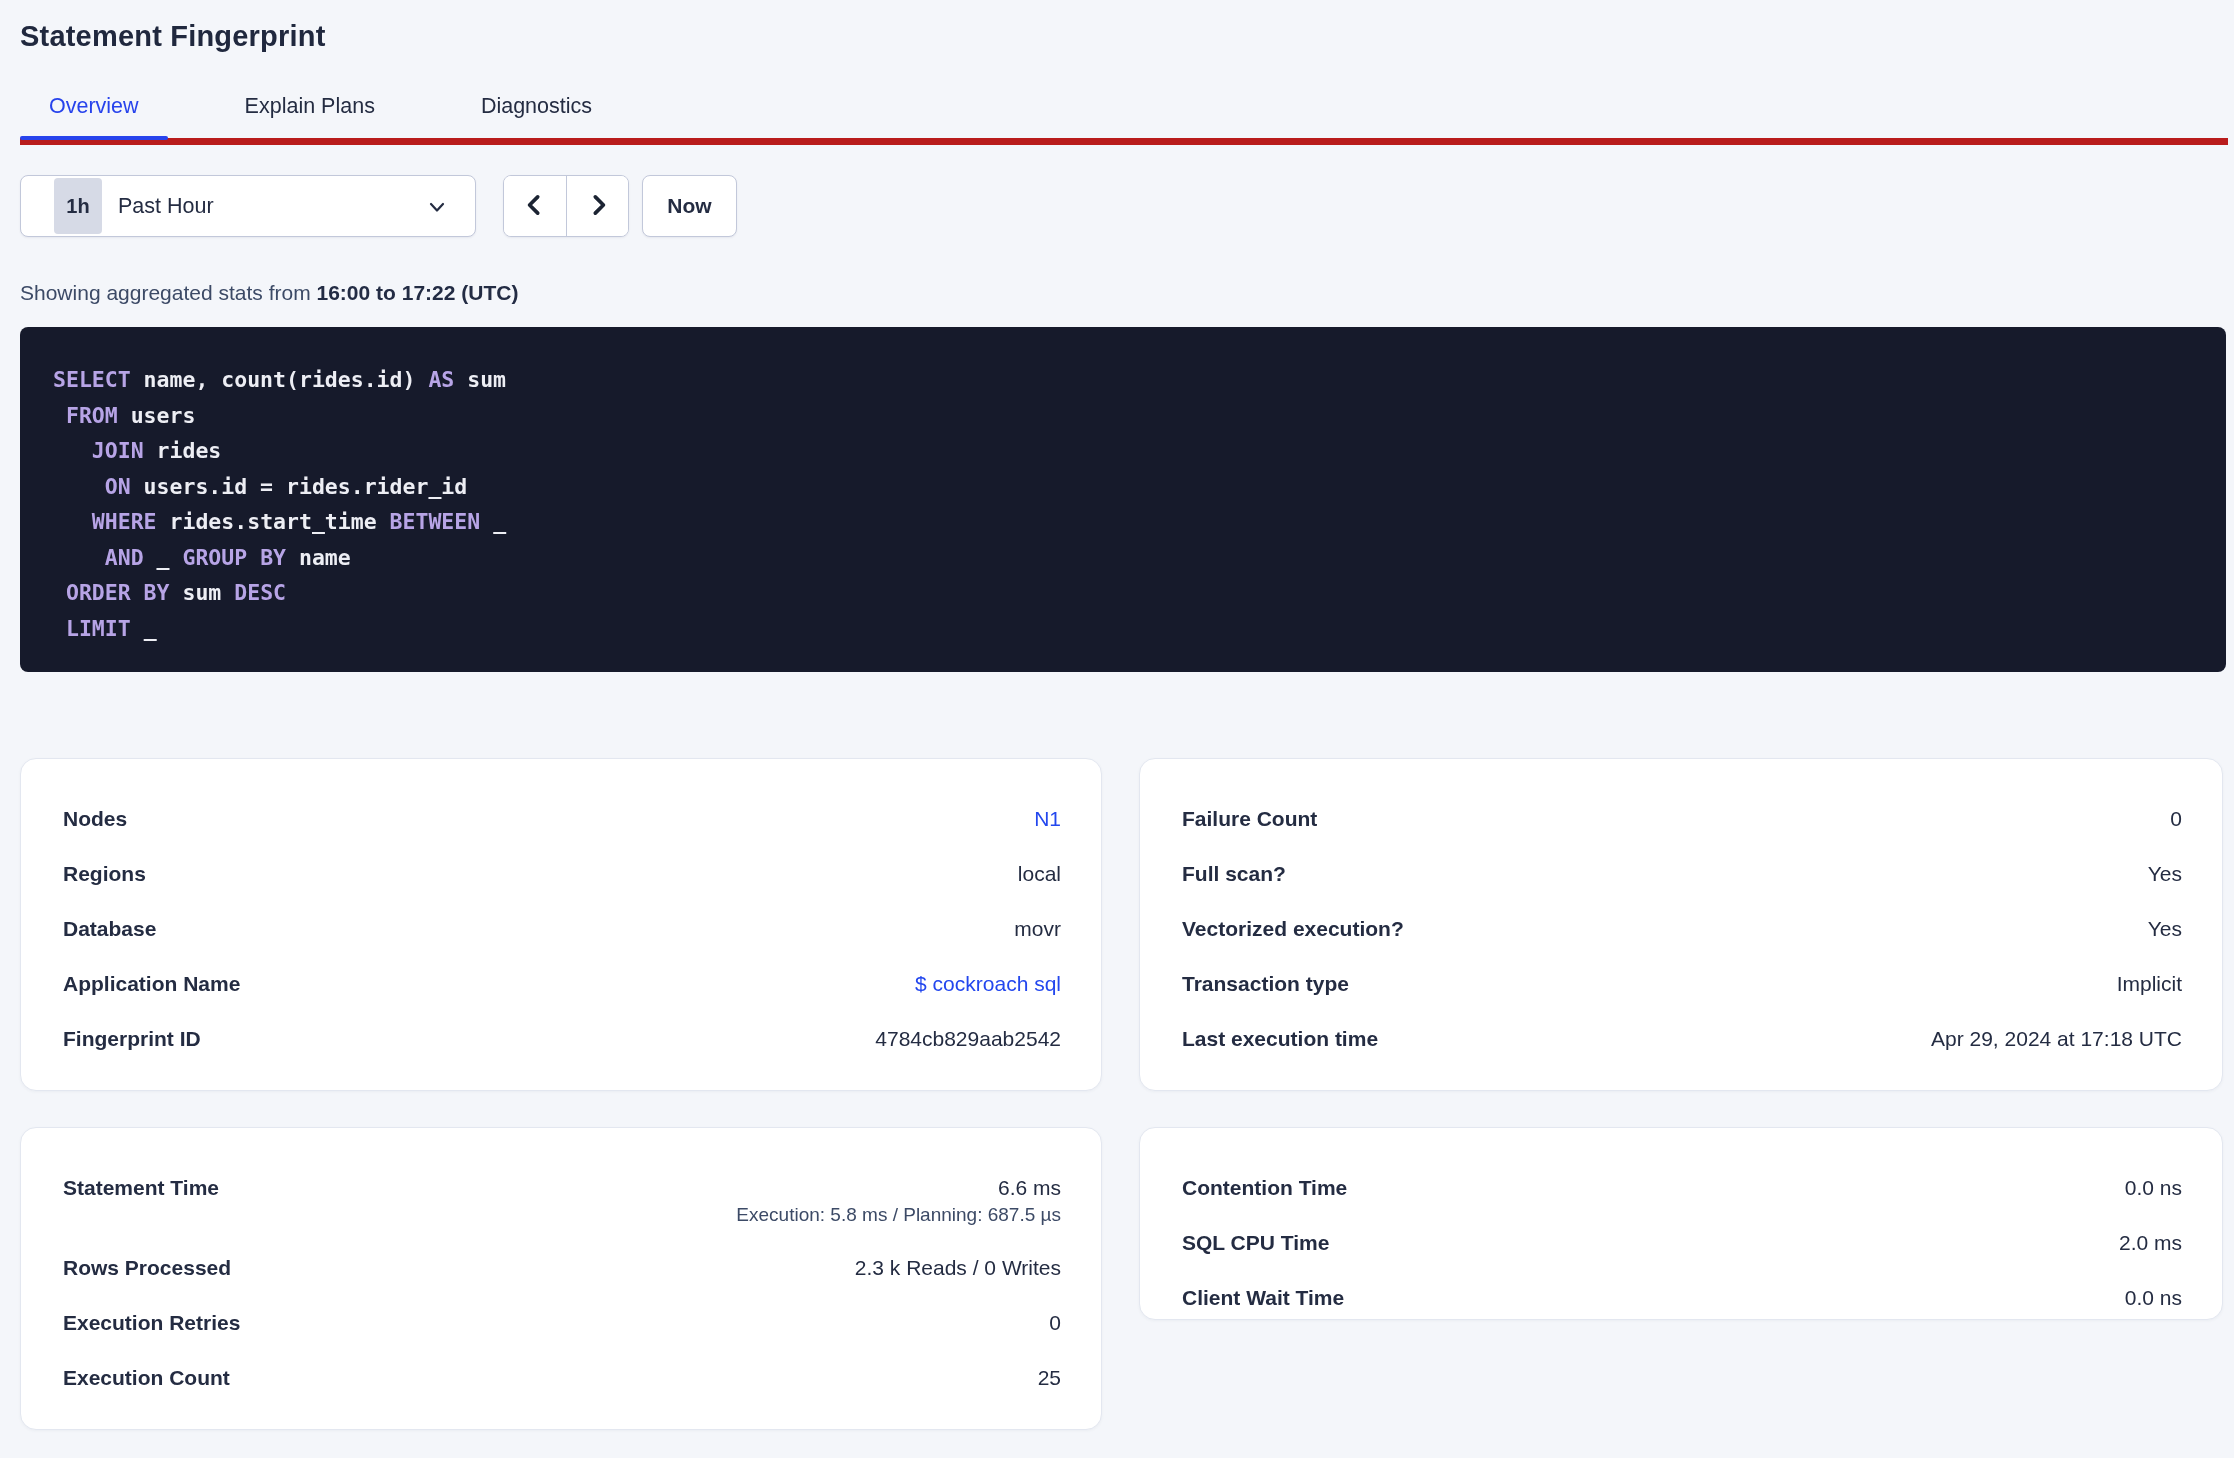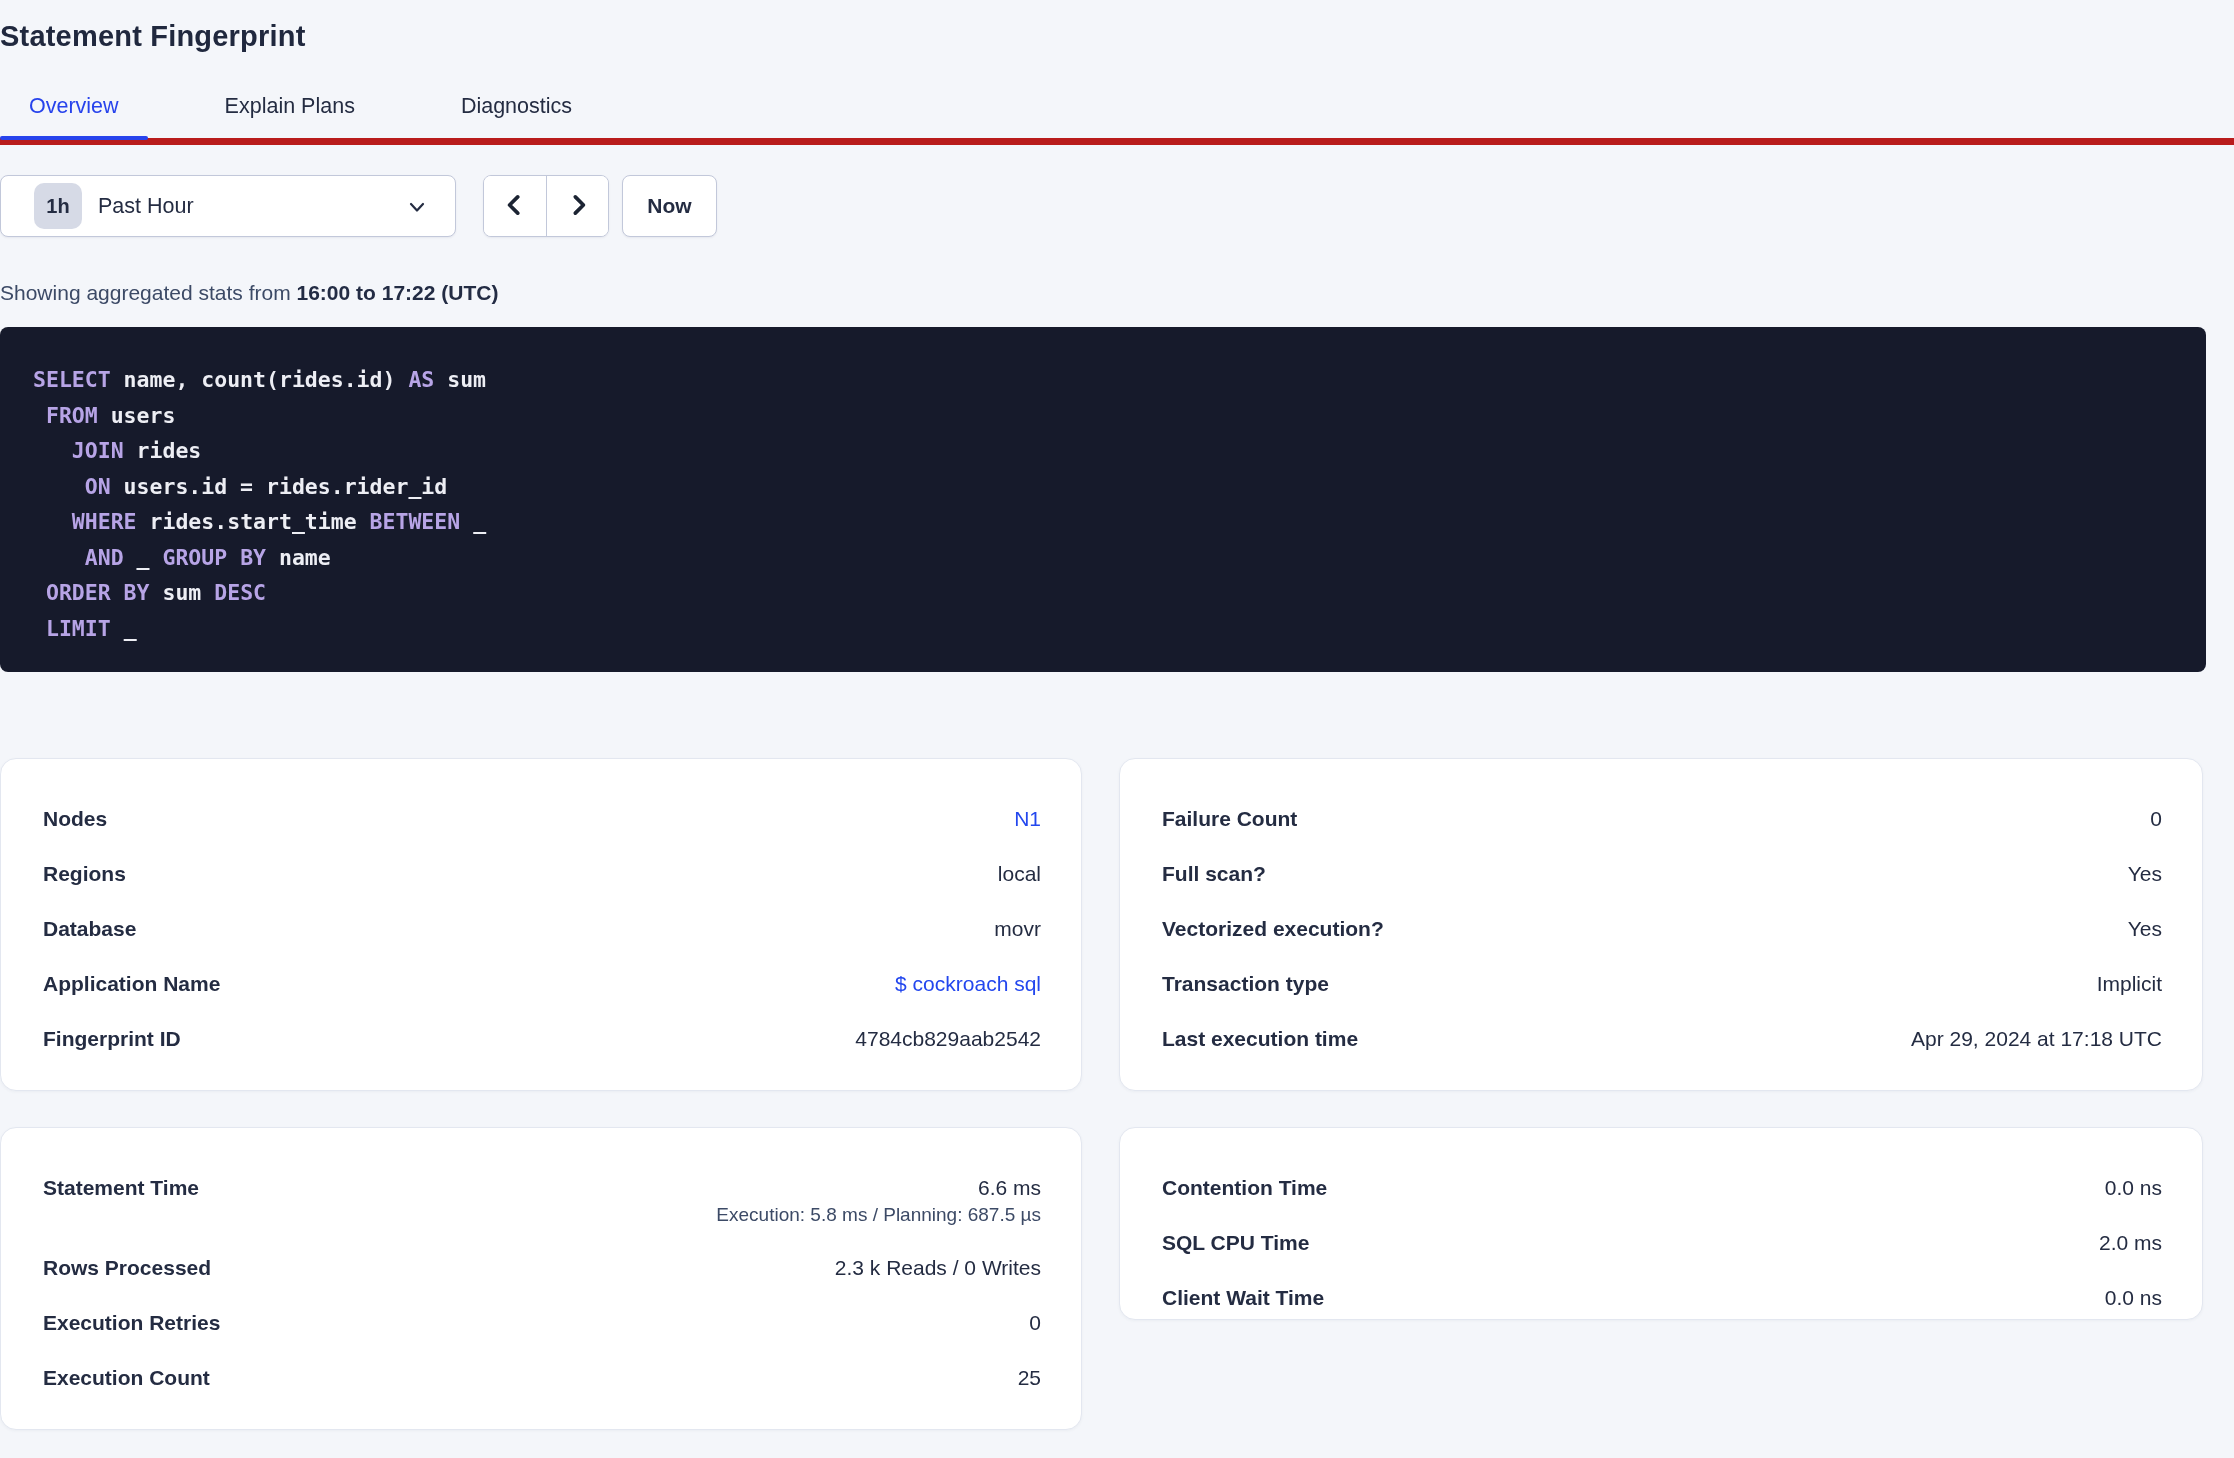--- a/index.html
+++ b/index.html
@@ -3,21 +3,21 @@
 <meta charset="utf-8">
 <style>
   * { margin:0; padding:0; box-sizing:border-box; }
   html,body { width:2234px; height:1458px; }
   body {
     background:#f4f6fa;
     font-family:"Liberation Sans", sans-serif;
     color:#242c42;
     overflow:hidden;
   }
-  .page { width:2234px; height:1458px; padding:0 0; }
+  .page { width:2234px; height:1458px; padding:0 20px; }
 
   
   .page-title {
     padding-top:20px;
     font-size:29px;
     font-weight:700;
     color:#20283e;
     letter-spacing:.2px;
   }
   .tabs {
@@ -46,22 +46,22 @@
 
   
   .controls { margin-top:30px; display:flex; align-items:center; }
   .ctl { background:#fff; border:1px solid #c2c8da; border-radius:8px;
          box-shadow:0 1px 2px rgba(60,70,100,.08); height:62px; }
   .time-dropdown {
     width:456px; display:flex; align-items:center;
     padding-left:33px; position:relative; cursor:pointer;
   }
   .interval-badge {
-    background:#d6dae6; border-radius:10px;
-    min-width:48px; height:46px; padding:0 10px;
+    background:#d6dae6; border-radius:4px;
+    min-width:48px; height:56px; padding:0 10px;
     display:flex; align-items:center; justify-content:center;
     font-size:20px; font-weight:700; color:#242c42;
     margin-right:16px;
   }
   .interval-label { font-size:21.5px; color:#242c42; }
   .dd-chevron { position:absolute; right:26px; top:19px; }
   .arrow-group { display:flex; margin-left:27px; overflow:hidden; padding:0; }
   .arrow-btn {
     width:62px; height:60px; background:#fff; border:none;
     display:flex; align-items:center; justify-content:center; cursor:pointer;

